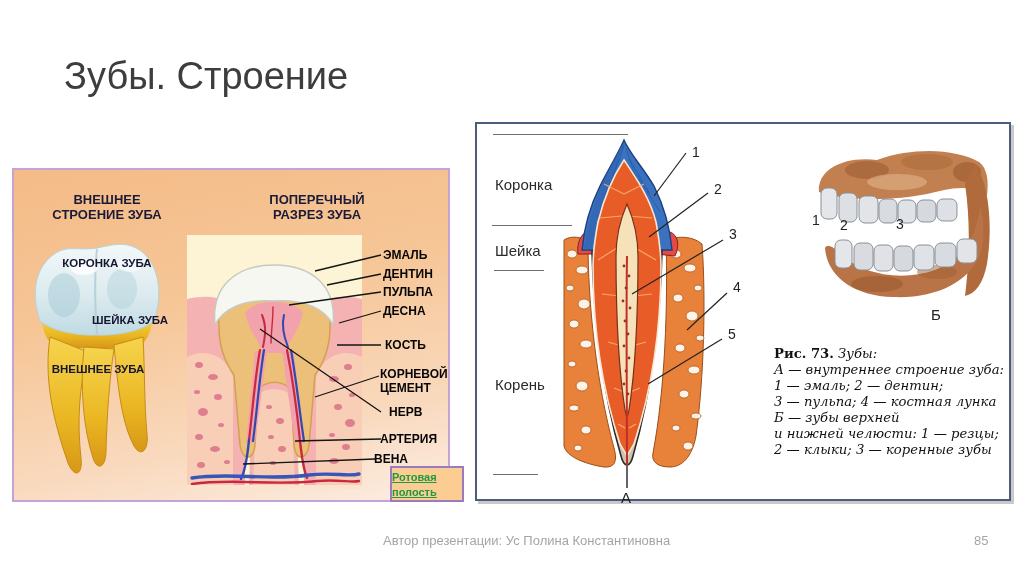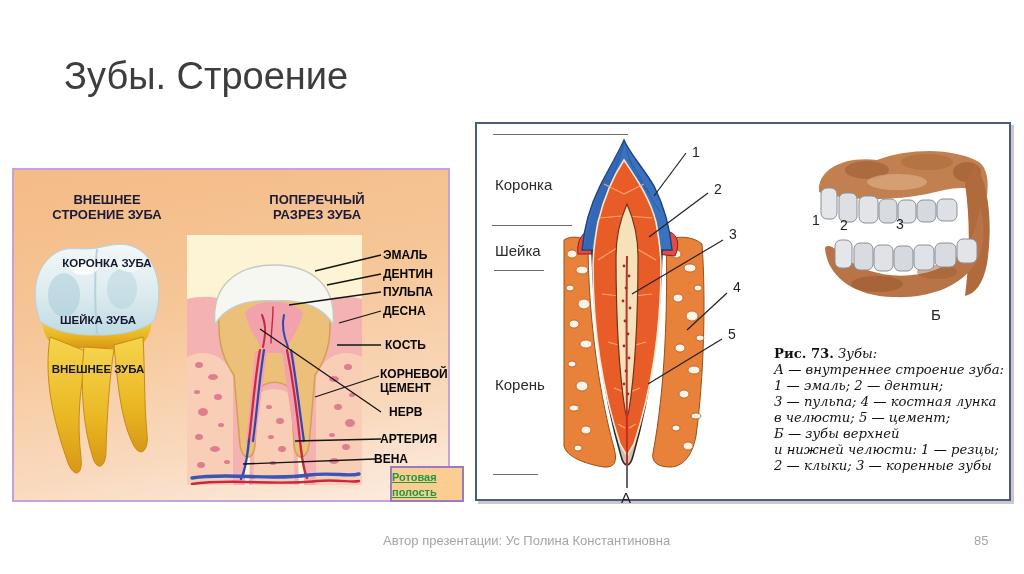--- a/index.html
+++ b/index.html
@@ -68,21 +68,21 @@
       <path d="M92,108 C96,150 99,184 112,209 C118,220 127,215 125,197 C122,165 123,135 121,100 Z" fill="url(#gold)" stroke="#c78d12" stroke-width="1"></path>
       <path d="M18,84 C8,55 14,28 34,16 C46,8 58,14 75,11 C90,8 102,4 116,12 C136,24 142,55 132,84 C120,94 95,99 75,98 C55,99 30,94 18,84 Z" fill="url(#crown)" stroke="#b9d2da" stroke-width="1"></path>
       <path d="M75,12 C72,40 73,70 75,97" fill="none" stroke="#aecad4" stroke-width="2" opacity="0.8"></path>
       <ellipse cx="42" cy="58" rx="16" ry="22" fill="#9fc6d2" opacity="0.45"></ellipse>
       <ellipse cx="100" cy="52" rx="15" ry="20" fill="#a9cdd8" opacity="0.4"></ellipse>
       <ellipse cx="62" cy="30" rx="14" ry="8" fill="#ffffff" opacity="0.8"></ellipse>
       <ellipse cx="108" cy="28" rx="12" ry="7" fill="#f6fbfc" opacity="0.8"></ellipse>
     </svg>
 
     <div class="abs lp-toothlabel" style="left:18px;top:87px;width:150px;text-align:center;">КОРОНКА ЗУБА</div>
-    <div class="abs lp-toothlabel" style="left:14px;top:144px;width:140px;text-align:center;">ШЕЙКА ЗУБА</div>
+    <div class="abs lp-toothlabel" style="left:14px;top:144px;width:140px;text-align:right;">ШЕЙКА ЗУБА</div>
     <div class="abs lp-toothlabel" style="left:14px;top:193px;width:140px;text-align:center;">ВНЕШНЕЕ ЗУБА</div>
 
     <svg class="abs" style="left:173px;top:65px;" width="265" height="254" viewBox="0 0 265 254">
       <rect x="0" y="0" width="175" height="254" fill="#fcf4d4"></rect>
       <path d="M0,64 C25,58 45,64 58,82 L58,250 L0,250 Z" fill="#f4b2b2"></path>
       <path d="M175,64 C150,58 130,64 117,82 L117,250 L175,250 Z" fill="#f4b2b2"></path>
       <path d="M66,145 C78,136 96,136 108,145 L112,250 L62,250 Z" fill="#f4b2b2"></path>
       <path d="M0,122 C20,112 40,122 46,142 L46,250 L0,250 Z" fill="#f8cfb6"></path>
       <path d="M175,122 C155,112 135,122 129,142 L129,250 L175,250 Z" fill="#f8cfb6"></path>
       <path d="M70,160 C80,152 94,152 104,160 L108,250 L66,250 Z" fill="#f8cfb6"></path>
@@ -309,21 +309,20 @@
     <div class="abs rp-sub" style="left:454px;top:182px;">Б</div>
 
     <div class="abs caption" style="left:297px;top:222px;">
       <div>
         <span class="fig">Рис. 73.</span>
         <span>Зубы:</span>
       </div>
       <div>А — внутреннее строение зуба:</div>
       <div>1 — эмаль; 2 — дентин;</div>
       <div>3 — пульпа; 4 — костная лунка</div>
-      <div>в челюсти; 5 — цемент;</div>
       <div>Б — зубы верхней</div>
       <div>и нижней челюсти: 1 — резцы;</div>
       <div>2 — клыки; 3 — коренные зубы</div>
     </div>
   </div>
 
   <div class="abs footer-text" style="left:383px;top:533px;">Автор презентации: Ус Полина Константиновна</div>
   <div class="abs footer-text" style="left:974px;top:533px;">85</div>
 </div>
 

